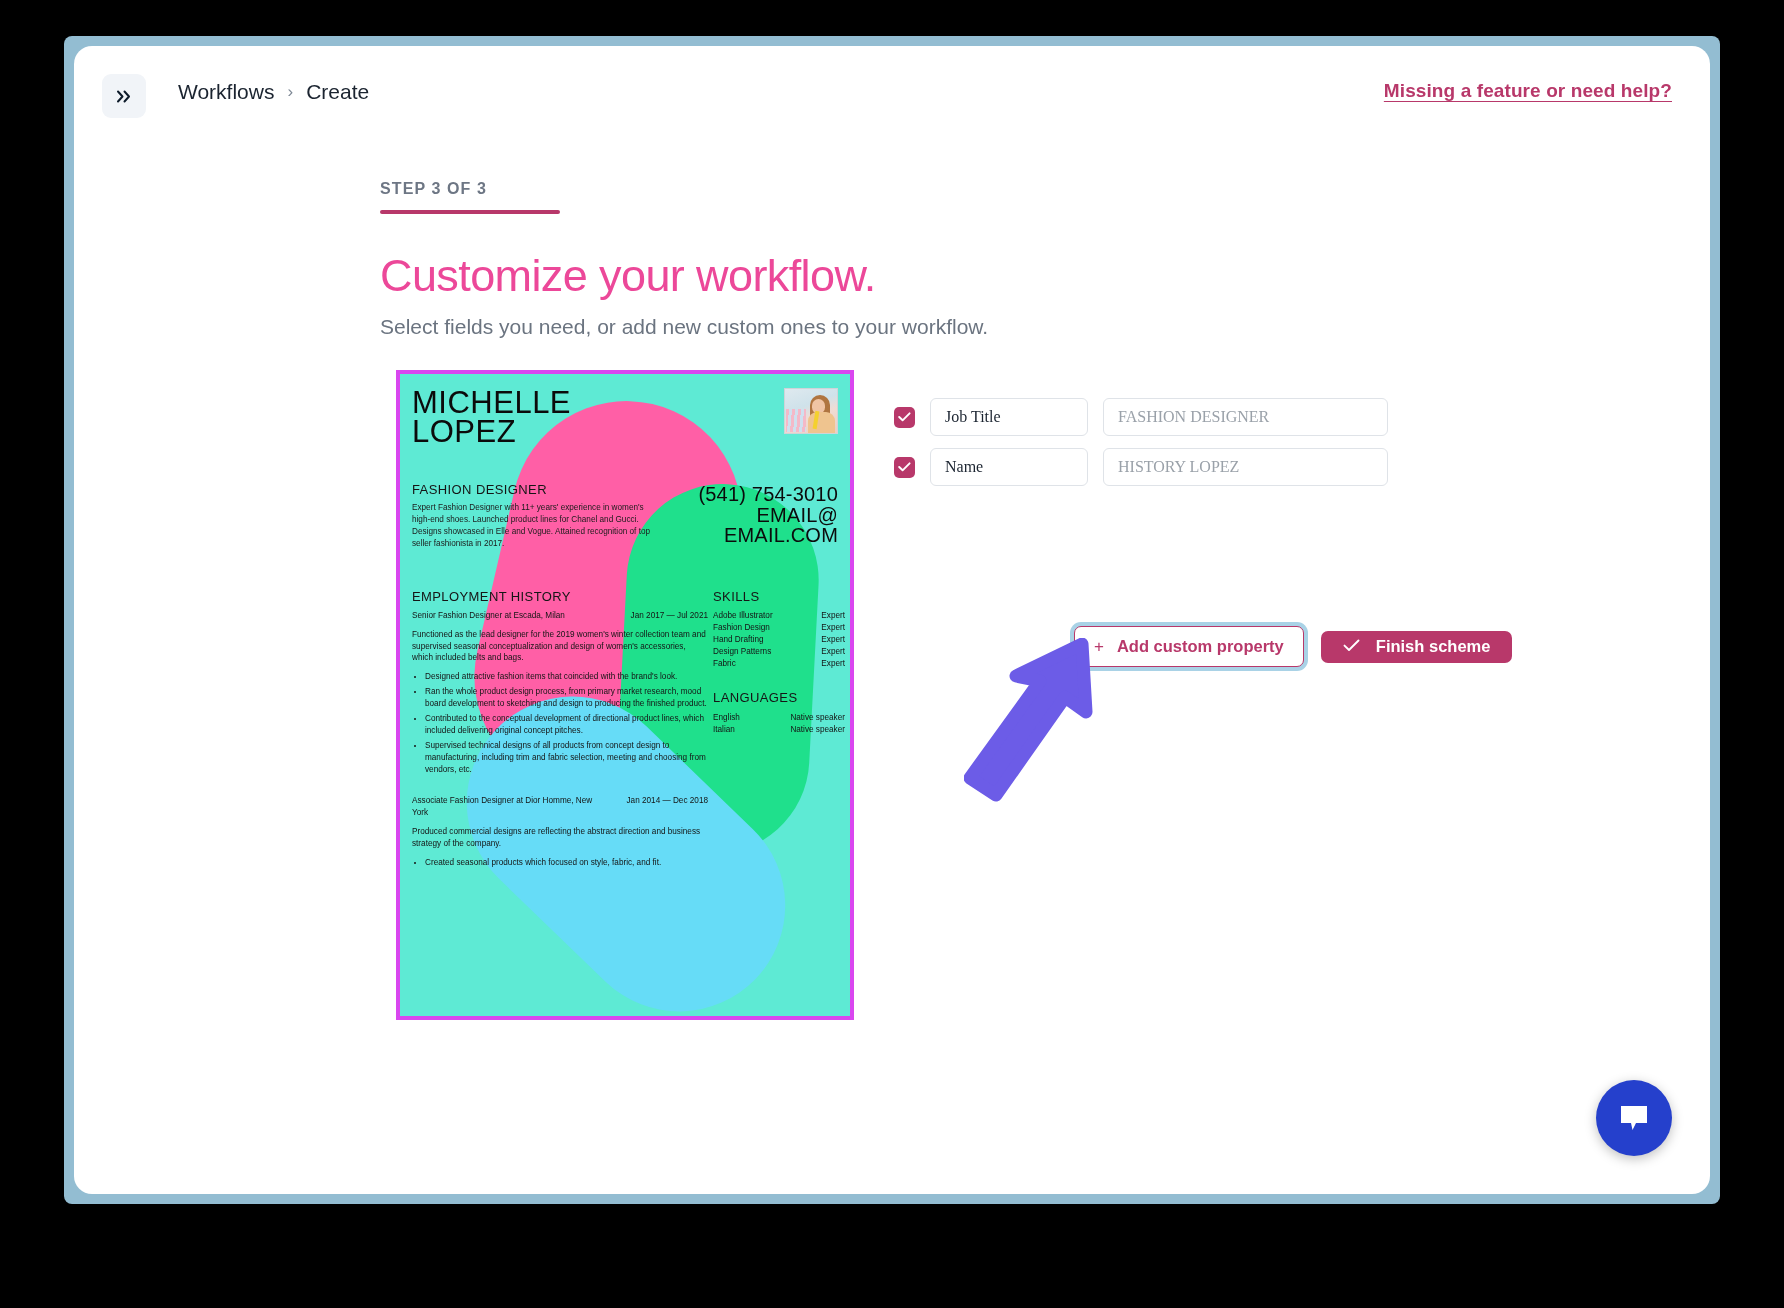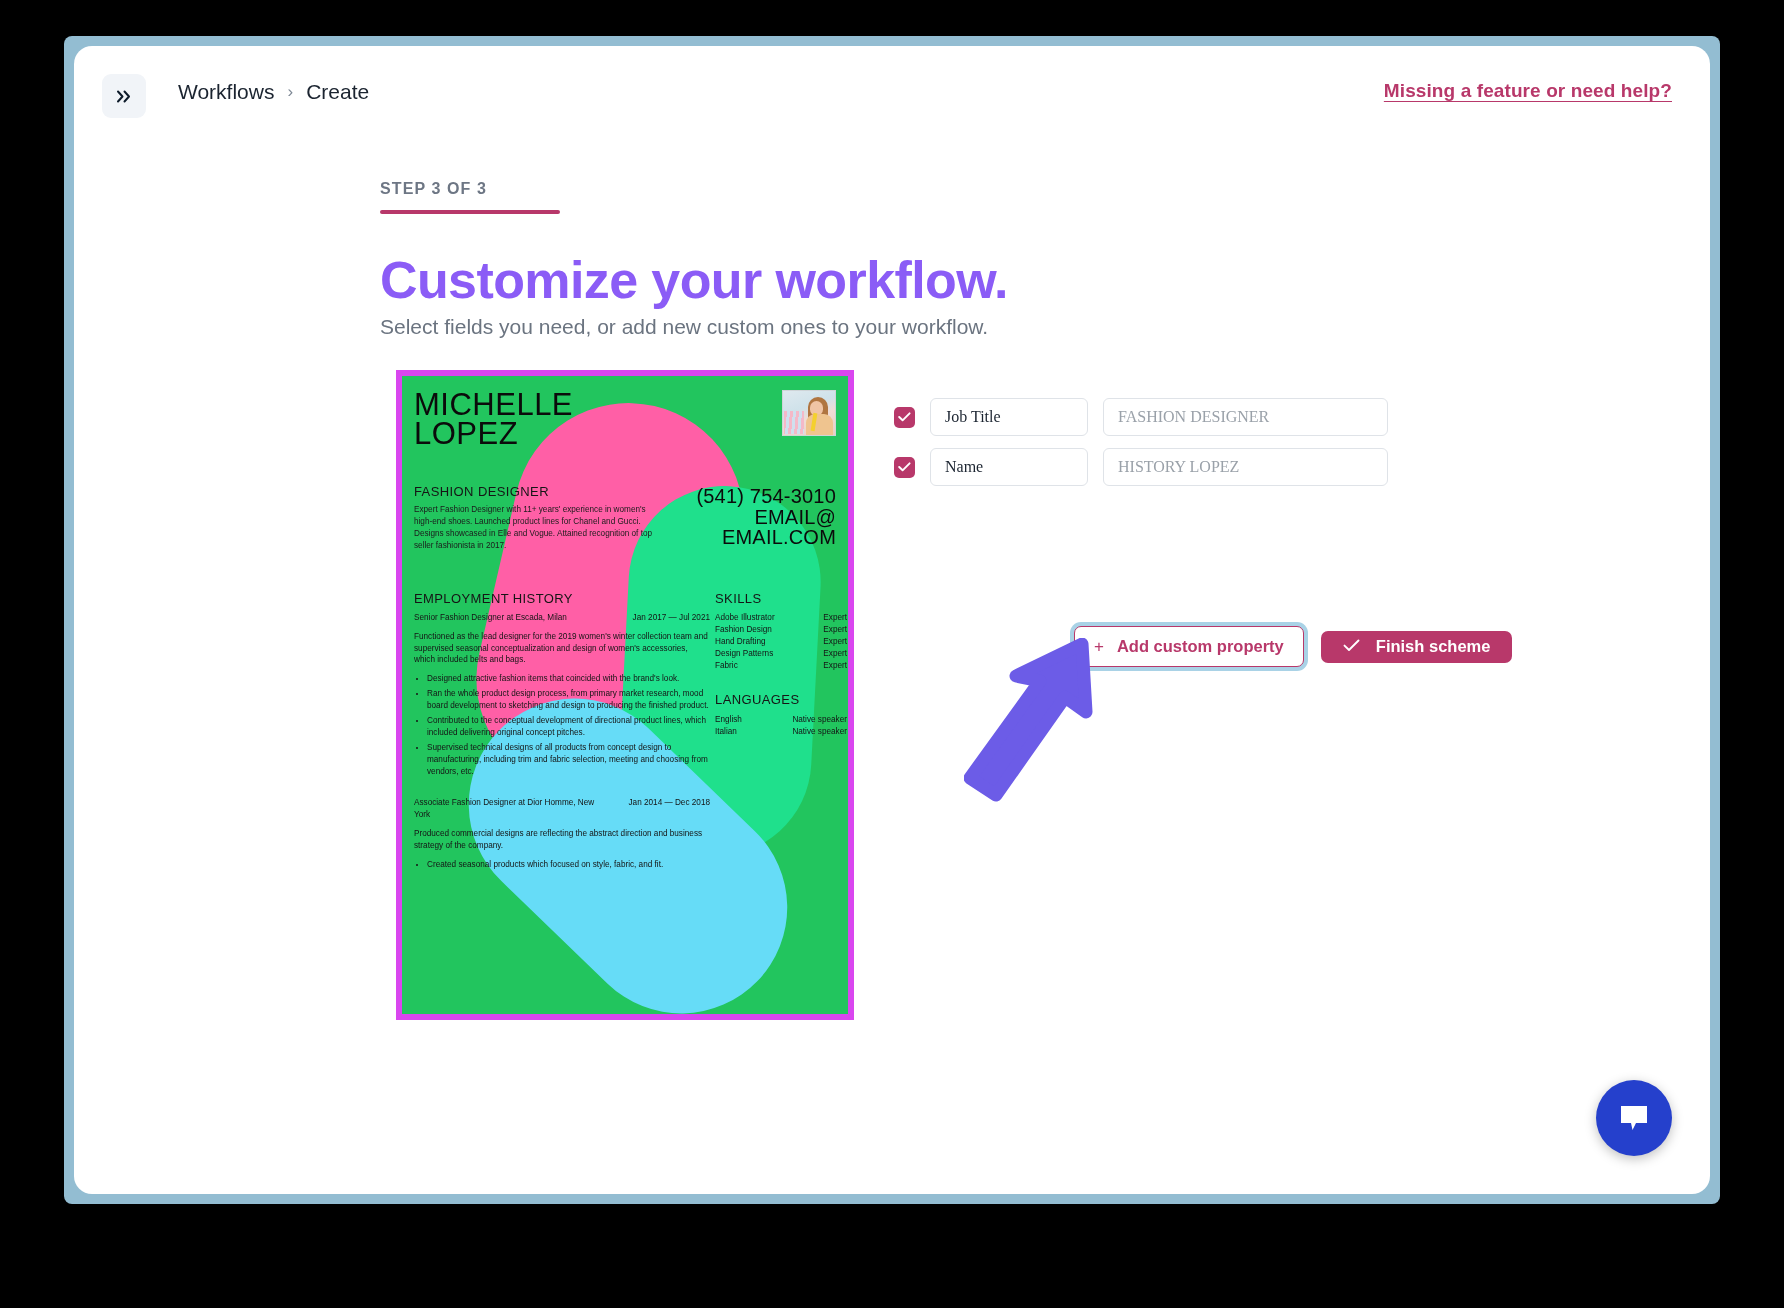--- a/index.html
+++ b/index.html
@@ -68,34 +68,34 @@
   }
   #step-bar {
     margin-top: 12px;
     width: 180px; height: 4px;
     background: #b8386a;
     border-radius: 2px;
   }
 
   #page-title {
     position: absolute; left: 306px; top: 112px;
-    font-size: 52px; font-weight: 700; color: #8b5cf6;
+    font-size: 45px; font-weight: 400; color: #ec4899;
     letter-spacing: -.6px;
   }
   #page-subtitle {
     position: absolute; left: 306px; top: 177px;
     font-size: 21px; color: #6b7480;
   }
 
   
   #resume-preview {
     position: absolute; left: 322px; top: 232px;
     width: 458px; height: 650px;
-    background: #22c55e;
-    border: 6px solid #d946ef;
+    background: #5eead4;
+    border: 4px solid #d946ef;
     overflow: hidden;
   }
   .blob { position: absolute; border-radius: 130px; }
   #blob-pink {
     width: 230px; height: 395px;
     background: #ff5fa6;
     left: 93px; top: 25px;
     transform: rotate(13deg);
   }
   #blob-green {

